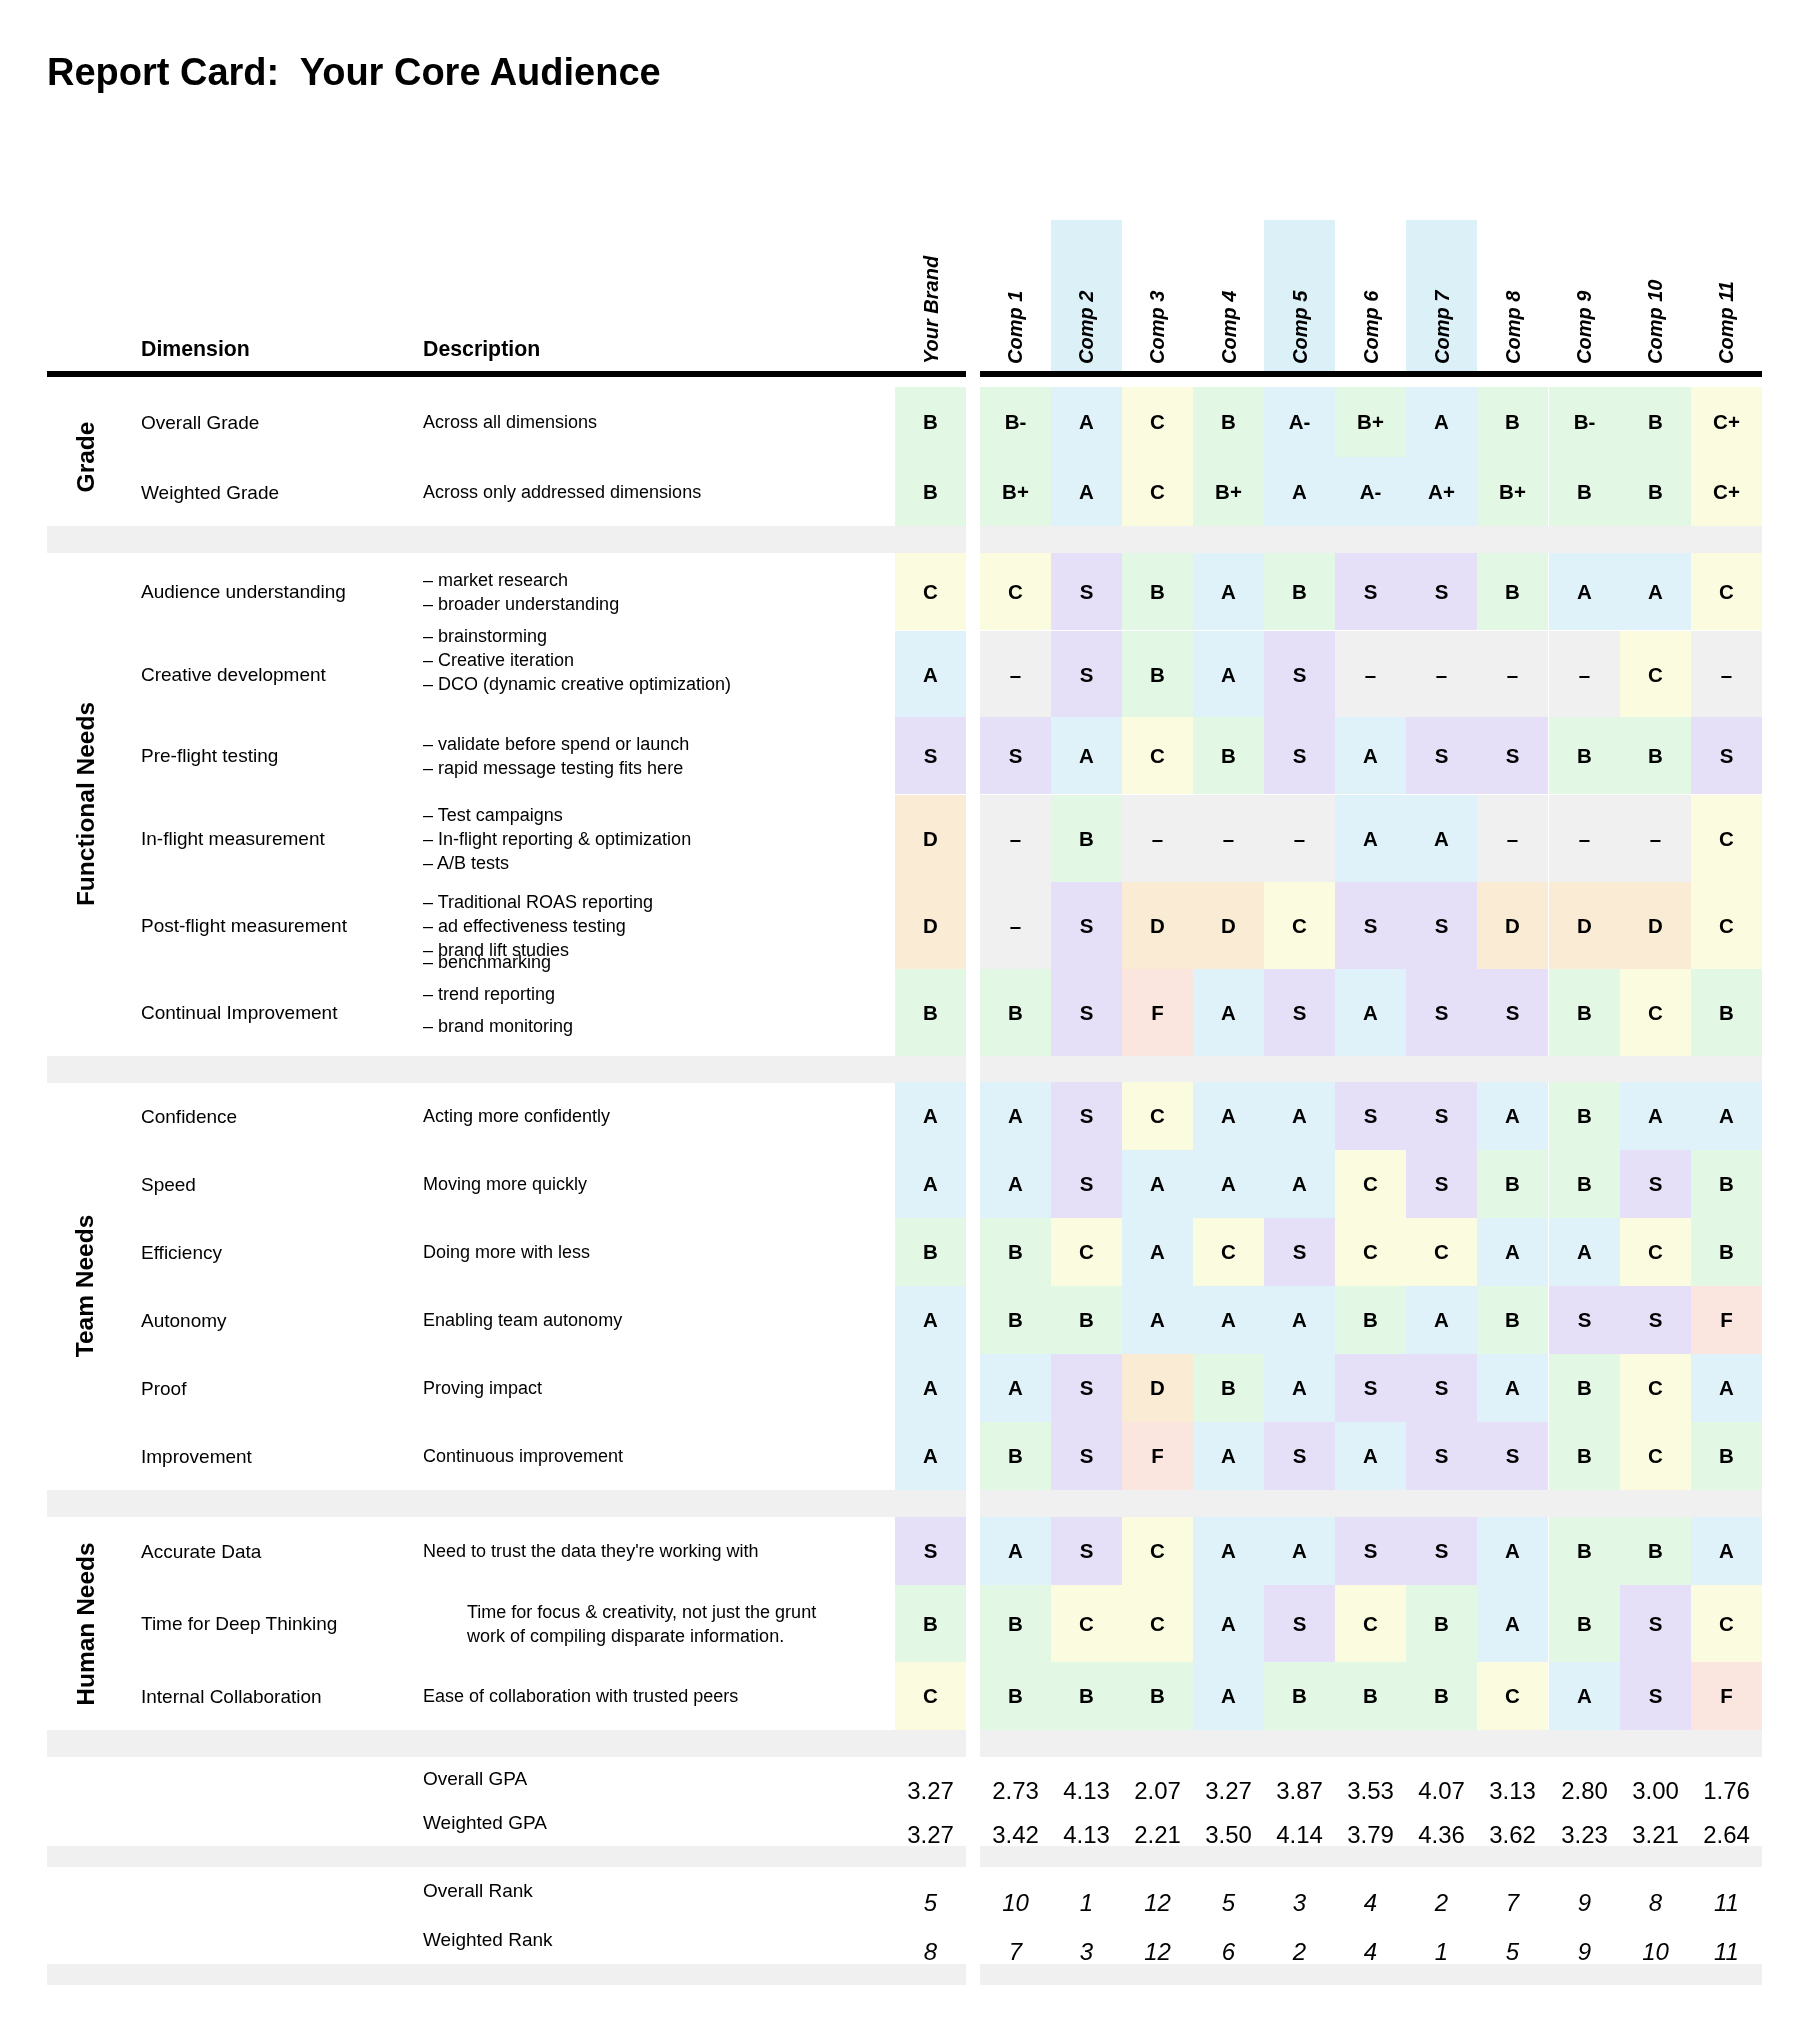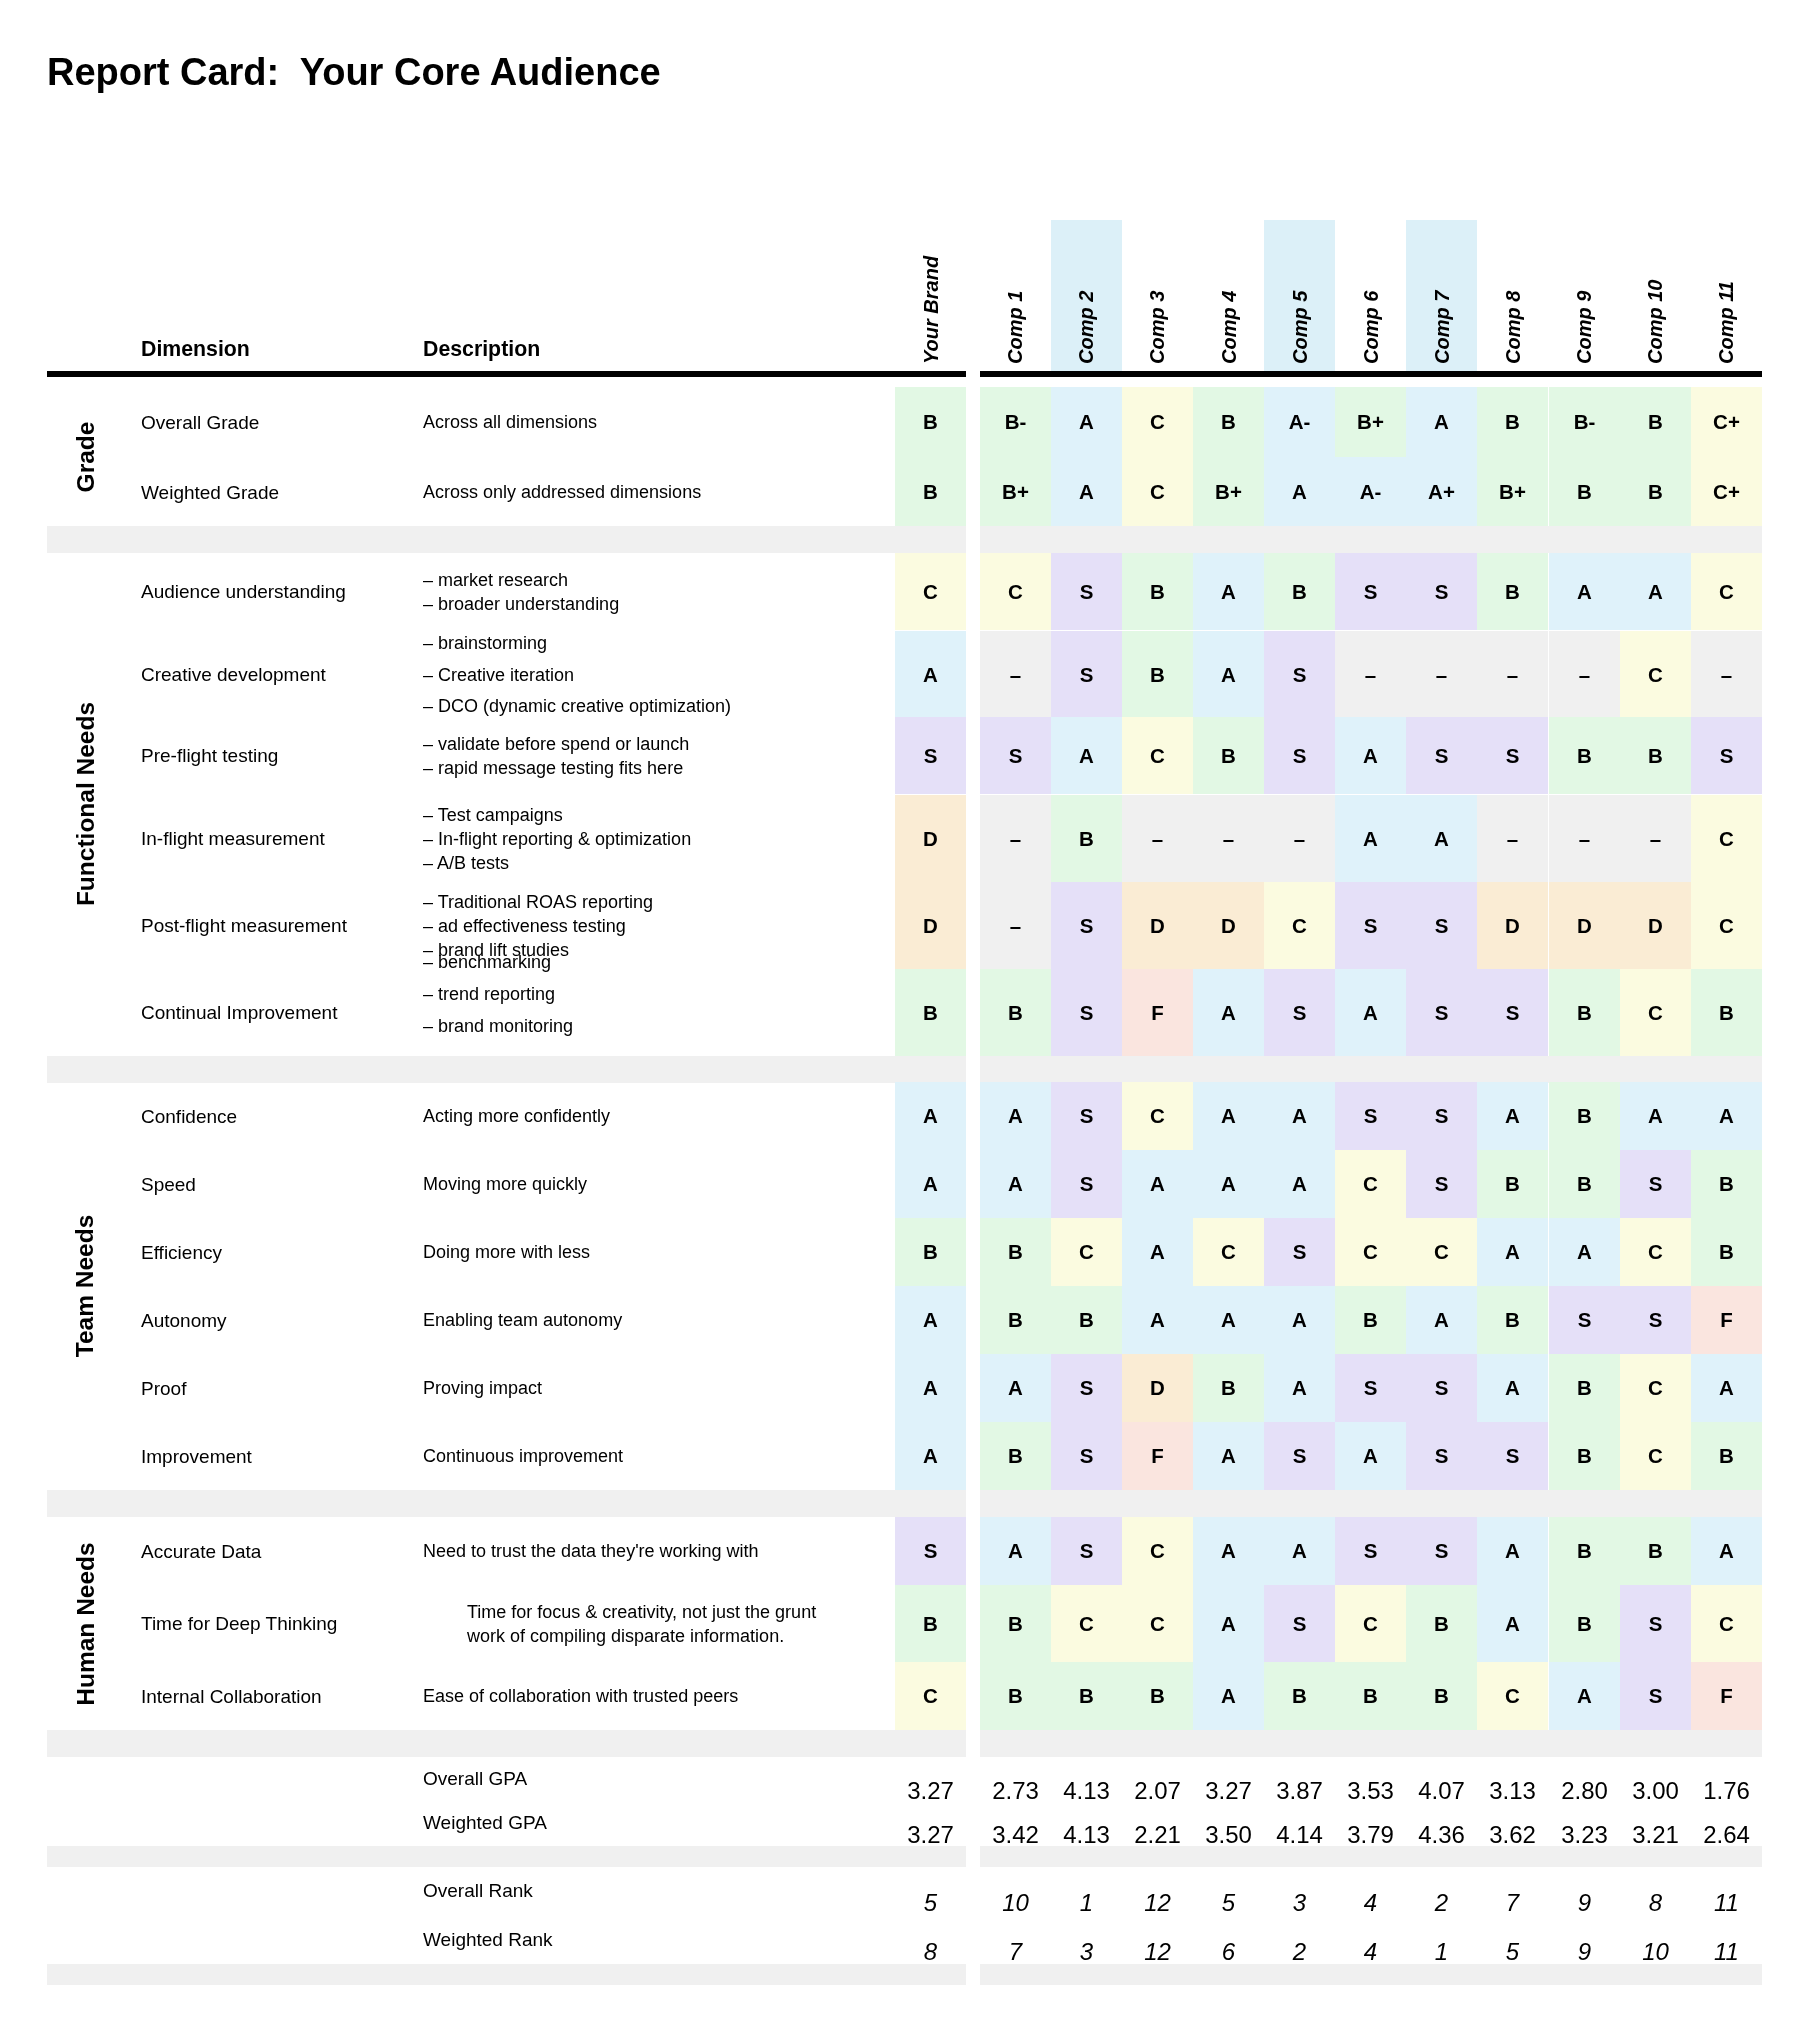--- a/index.html
+++ b/index.html
@@ -106,21 +106,21 @@
       <div class="grade-cell" style="left: 1122px; top: 553px; height: 77px; background: rgb(226, 248, 228);">B</div>
       <div class="grade-cell" style="left: 1193px; top: 553px; height: 77px; background: rgb(223, 242, 250);">A</div>
       <div class="grade-cell" style="left: 1264px; top: 553px; height: 77px; background: rgb(226, 248, 228);">B</div>
       <div class="grade-cell" style="left: 1335px; top: 553px; height: 77px; background: rgb(229, 224, 248);">S</div>
       <div class="grade-cell" style="left: 1406px; top: 553px; height: 77px; background: rgb(229, 224, 248);">S</div>
       <div class="grade-cell" style="left: 1477px; top: 553px; height: 77px; background: rgb(226, 248, 228);">B</div>
       <div class="grade-cell" style="left: 1549px; top: 553px; height: 77px; background: rgb(223, 242, 250);">A</div>
       <div class="grade-cell" style="left: 1620px; top: 553px; height: 77px; background: rgb(223, 242, 250);">A</div>
       <div class="grade-cell" style="left: 1691px; top: 553px; height: 77px; background: rgb(251, 251, 224);">C</div>
       <div class="dim-cell" style="top: 631px; height: 87px;">Creative development</div>
-      <div class="desc-cell" style="top: 631px; height: 87px; justify-content: space-between;">
+      <div class="desc-cell" style="top: 616px; height: 87px;">
         <div>– brainstorming</div>
         <div>– Creative iteration</div>
         <div>– DCO (dynamic creative optimization)</div>
       </div>
       <div class="grade-cell" style="left: 895px; top: 631px; height: 87px; background: rgb(223, 242, 250);">A</div>
       <div class="grade-cell" style="left: 980px; top: 631px; height: 87px; background: rgb(240, 240, 240);">–</div>
       <div class="grade-cell" style="left: 1051px; top: 631px; height: 87px; background: rgb(229, 224, 248);">S</div>
       <div class="grade-cell" style="left: 1122px; top: 631px; height: 87px; background: rgb(226, 248, 228);">B</div>
       <div class="grade-cell" style="left: 1193px; top: 631px; height: 87px; background: rgb(223, 242, 250);">A</div>
       <div class="grade-cell" style="left: 1264px; top: 631px; height: 87px; background: rgb(229, 224, 248);">S</div>

